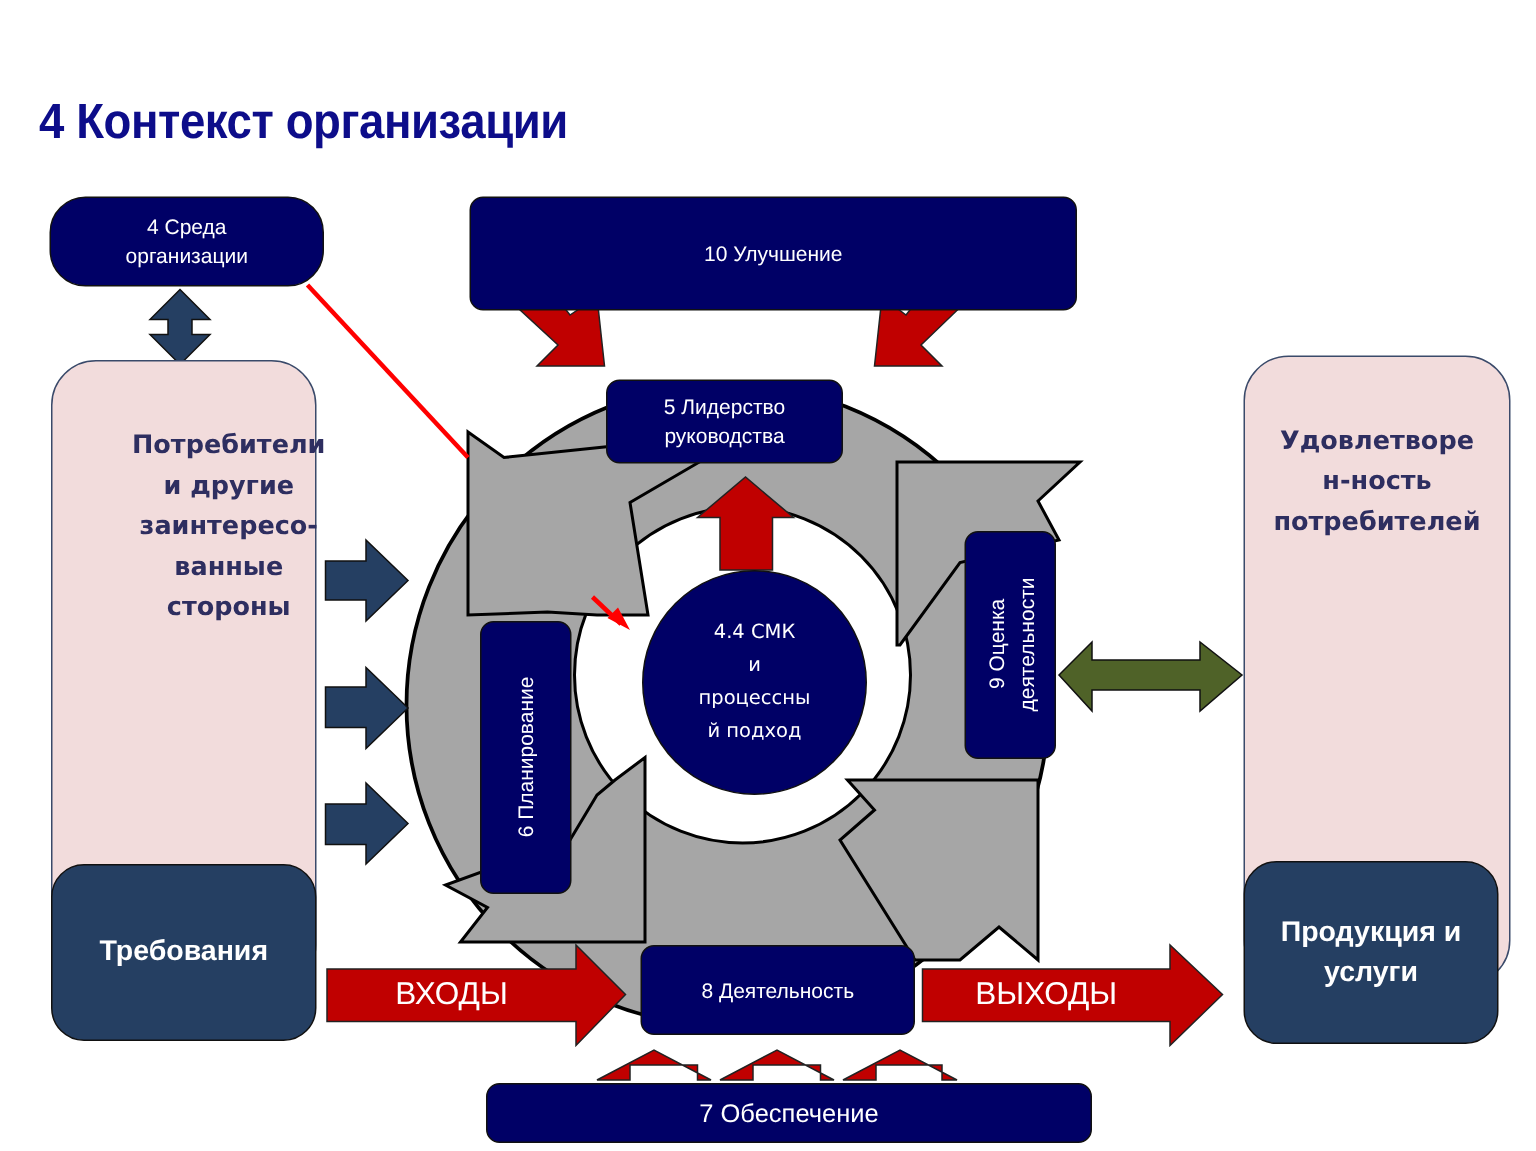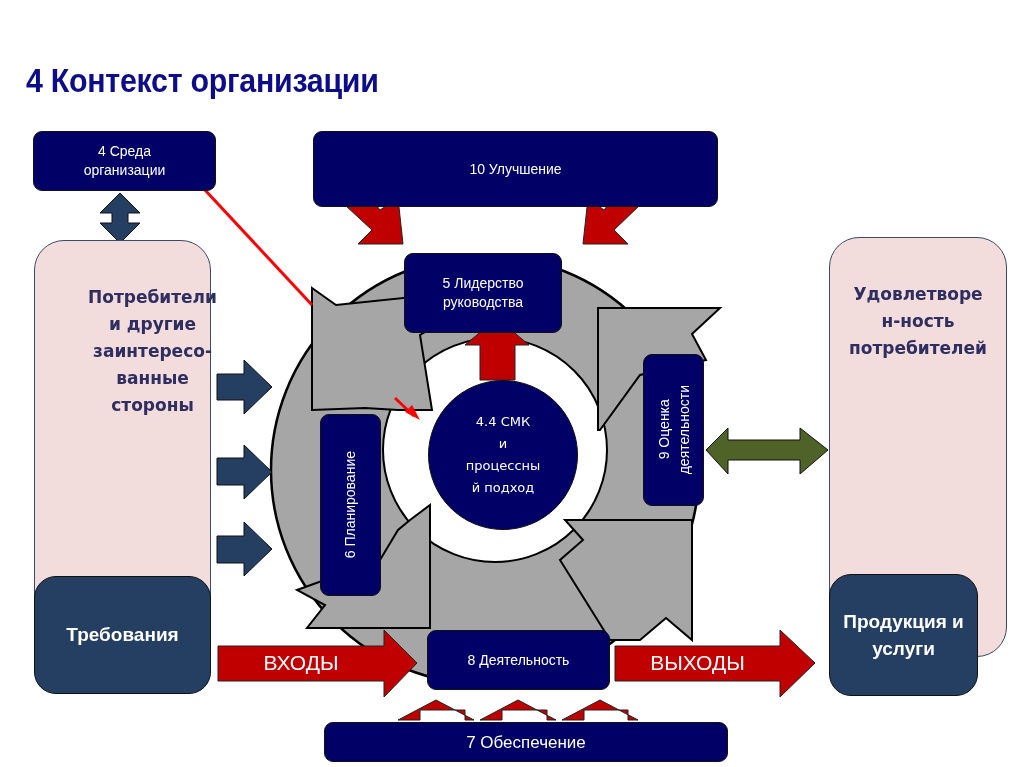--- a/index.html
+++ b/index.html
@@ -75,27 +75,27 @@
 и другие
 заинтересо-
 ванные
 стороны</div>
 <div class="box steel" style="left:34px; top:576px; width:177px; height:118px; font-size:19px;">Требования</div>
 
 <div class="pink" style="left:829px; top:237px; width:178px; height:420px;"></div>
 <div class="pink-text" style="left:829px; top:281px; width:178px; white-space:pre-line;">Удовлетворе
 н-ность
 потребителей</div>
-<div class="box steel" style="left:829px; top:574px; width:149px; height:122px; font-size:19px; line-height:27px; white-space:pre-line;">Продукция и
+<div class="box steel" style="left:829px; top:574px; width:170px; height:122px; font-size:19px; line-height:27px; white-space:pre-line;">Продукция и
 услуги</div>
 
-<div class="box navy" style="left:33px; top:131px; width:183px; height:60px; white-space:pre-line;">4 Среда
+<div class="box navy" style="left:33px; top:131px; width:183px; height:60px; white-space:pre-line;border-radius:24px;">4 Среда
 организации</div>
 <div class="box navy" style="left:301px; top:131px; width:405px; height:76px;margin-left:12px;">10 Улучшение</div>
-<div class="box navy" style="left:404px; top:253px; width:158px; height:80px; white-space:pre-line;">5 Лидерство
+<div class="box navy" style="left:404px; top:253px; width:158px; height:56px; white-space:pre-line;">5 Лидерство
 руководства</div>
 <div class="circle" style="left:428px; top:380px; width:150px; height:150px; white-space:pre-line;">4.4 СМК
 и
 процессны
 й подход</div>
 
 <div class="box navy" style="left:320px; top:414px; width:61px; height:182px;">
   <span class="vert">6 Планирование</span>
 </div>
 <div class="box navy" style="left:643px; top:354px; width:61px; height:152px;">

